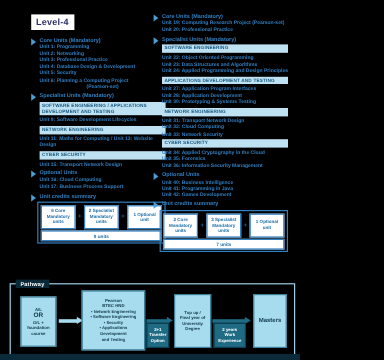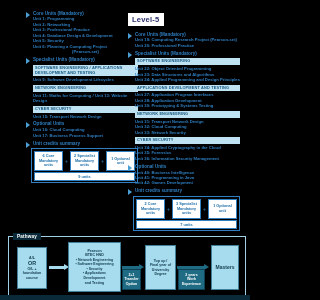--- a/index.html
+++ b/index.html
@@ -138,20 +138,21 @@
     position:absolute;left:0;bottom:0;width:250px;height:5px;
     background:#0a2a3a;
   }
 </style>
 </head>
 <body>
 
 <div class="page">
 
   <div class="col col-l">
+    <div class="level-badge">Level-4</div>
 
     <div class="group">
       <span class="tri"></span>
       <div class="group-title">Core Units (Mandatory)</div>
     </div>
     <div class="unit">Unit 1: Programming</div>
     <div class="unit">Unit 2: Networking</div>
     <div class="unit">Unit 3: Professional Practice</div>
     <div class="unit">Unit 4: Database Design &amp; Development</div>
     <div class="unit">Unit 5: Security</div>
@@ -186,21 +187,20 @@
         <div class="plus">+</div>
         <div class="ubox">2 Specialist<br>Mandatory<br>units</div>
         <div class="plus">+</div>
         <div class="ubox">1 Optional<br>unit</div>
       </div>
       <div class="totalbar">9 units</div>
     </div>
   </div>
 
   <div class="col col-r">
-    <div class="level-badge">Level-5</div>
 
     <div class="group">
       <span class="tri"></span>
       <div class="group-title">Core Units (Mandatory)</div>
     </div>
     <div class="unit">Unit 19: Computing Research Project (Pearson-set)</div>
     <div class="unit">Unit 20: Professional Practice</div>
 
     <div class="group">
       <span class="tri"></span>

